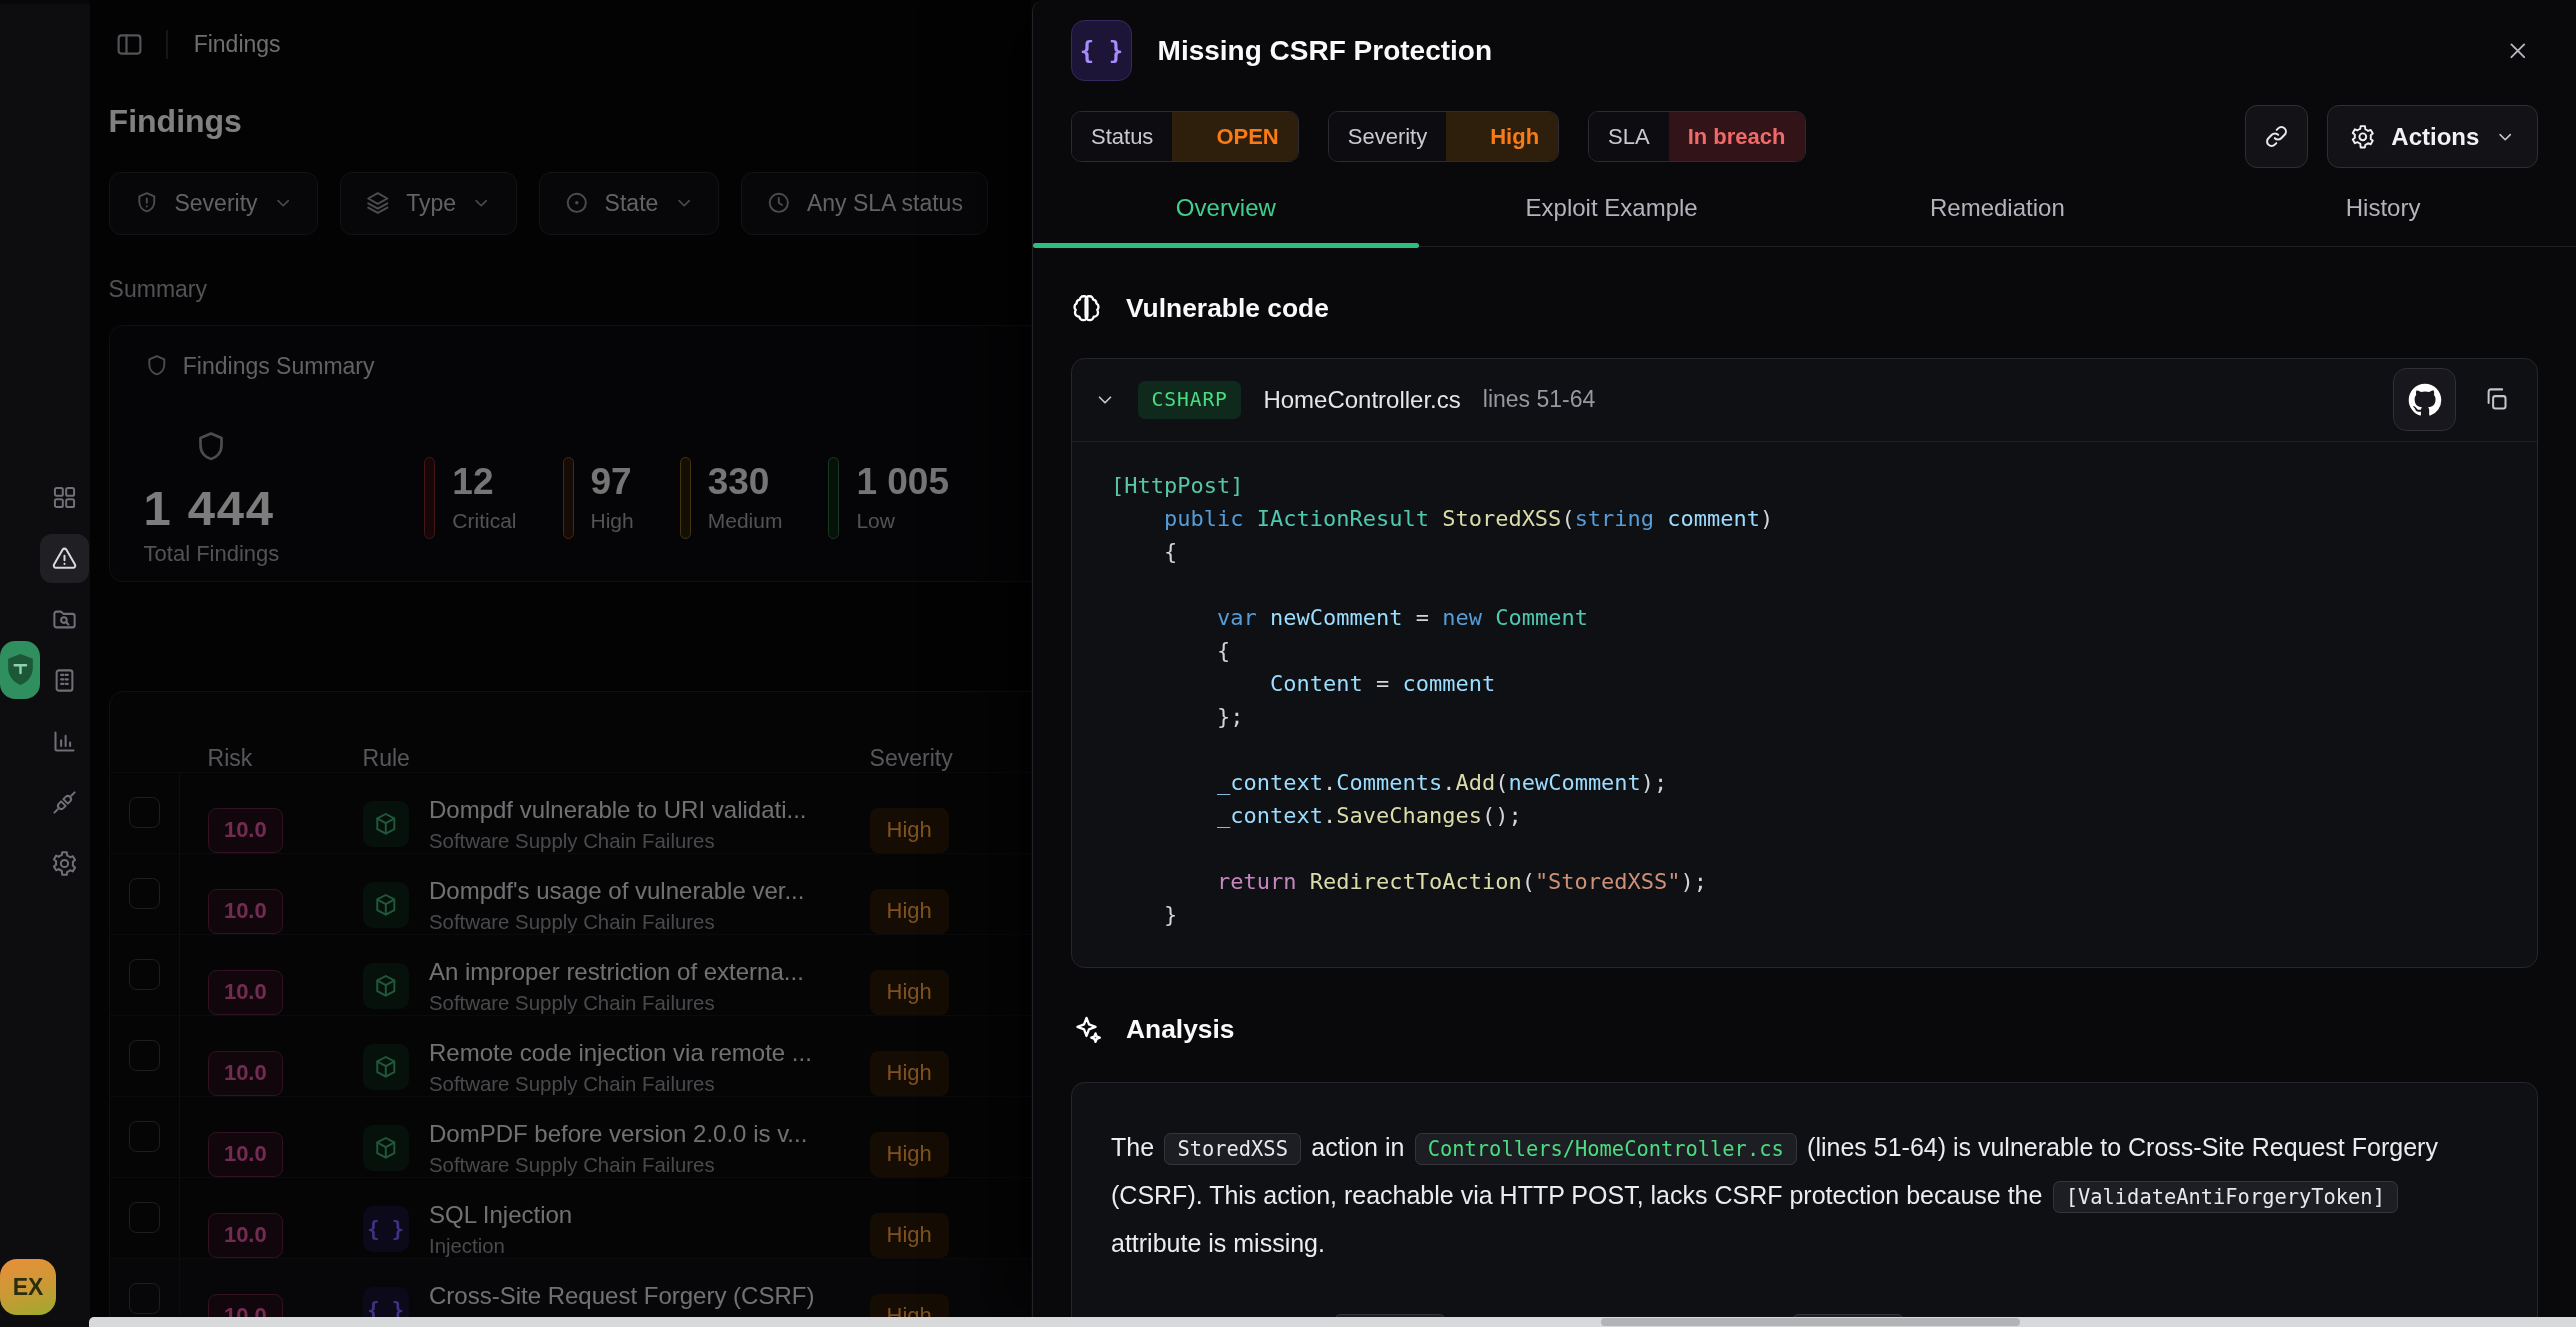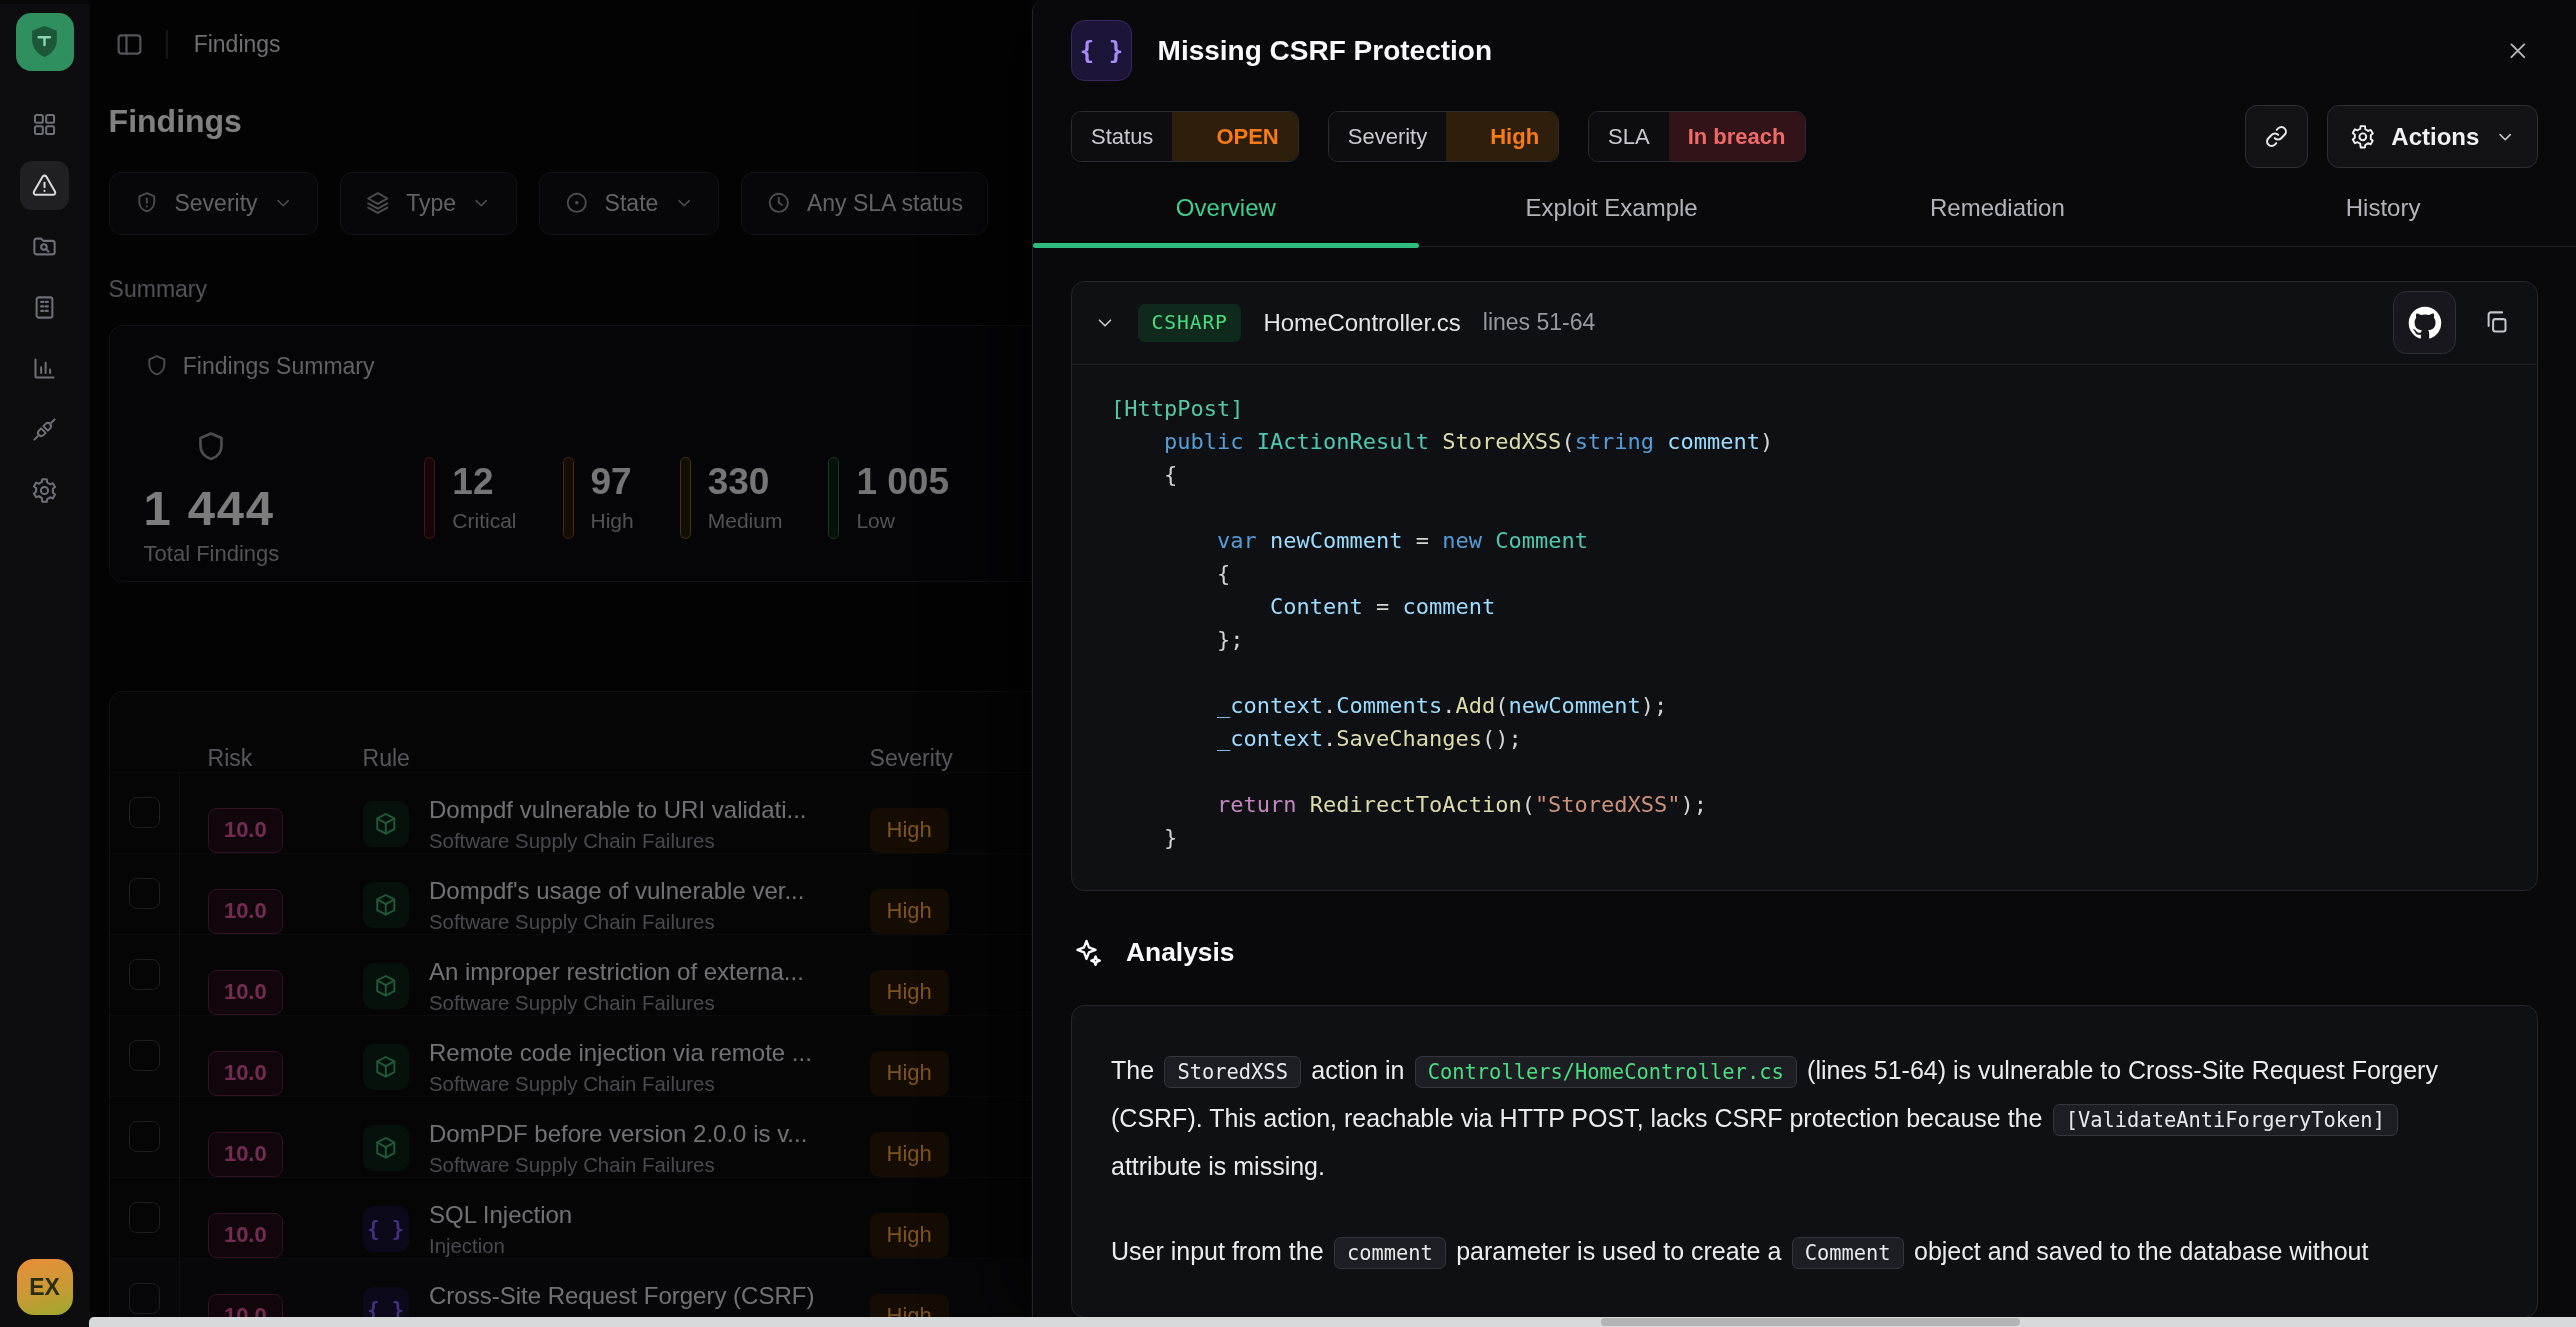--- a/index.html
+++ b/index.html
@@ -7,21 +7,21 @@
     width:2576px;height:1327px;position:relative;overflow:hidden;
     background:#070708;color:#e6e6e9;
     font-family:"Liberation Sans",sans-serif;
     -webkit-font-smoothing:antialiased;
   }
   svg{display:block;}
   .ico{stroke:currentColor;fill:none;stroke-width:1.8;stroke-linecap:round;stroke-linejoin:round;}
 
   
   .sidebar{position:absolute;left:0;top:4px;bottom:0;width:89px;background:#0d0d10;
-    border-right:1.7px solid #1a1a1e;display:flex;flex-direction:column;align-items:center;z-index:10;}
+    border-right:1.7px solid #1a1a1e;display:flex;align-items:center;z-index:10;}
   .logo{width:58px;height:58px;border-radius:15.3px;background:#2f8f5e;margin-top:8.5px;
     display:flex;align-items:center;justify-content:center;}
   .side-nav{margin-top:29px;display:flex;flex-direction:column;gap:12px;}
   .side-item{width:49px;height:49px;border-radius:12px;display:flex;align-items:center;justify-content:center;color:#6f6f78;}
   .side-item svg{width:27px;height:27px;}
   .side-item.active{background:#1f1f24;color:#d9d9de;}
   .avatar{position:absolute;bottom:12px;width:56px;height:56px;border-radius:17px;
     background:linear-gradient(165deg,#e78f3a 5%,#c99a34 55%,#9caa2e 100%);
     display:flex;align-items:center;justify-content:center;
     color:#2a2d10;font-weight:700;font-size:23px;}
@@ -543,20 +543,29 @@
   </div>
 
   <div class="tabs">
       <div class="tab active">Overview</div>
       <div class="tab">Exploit Example</div>
       <div class="tab">Remediation</div>
       <div class="tab">History</div>
     </div>
 
   <div class="d-body">
+    <div class="sec-head">
+      <span>
+        <svg class="ico" viewBox="0 0 24 24" stroke-width="1.6">
+          <path d="M9.5 2.5a2.6 2.6 0 0 0-2.6 2.6c-1.5.2-2.6 1.4-2.6 3a3 3 0 0 0-1.6 2.7c0 .9.4 1.7 1 2.3a3.3 3.3 0 0 0-.6 1.9 3.3 3.3 0 0 0 3.3 3.3c.3 1.5 1.5 2.7 3.1 2.7 1.8 0 3.2-1.4 3.2-3.2V5.1a2.6 2.6 0 0 0-2.6-2.6Z"></path>
+          <path d="M14.5 2.5a2.6 2.6 0 0 1 2.6 2.6c1.5.2 2.6 1.4 2.6 3a3 3 0 0 1 1.6 2.7c0 .9-.4 1.7-1 2.3.4.55.6 1.2.6 1.9a3.3 3.3 0 0 1-3.3 3.3c-.3 1.5-1.5 2.7-3.1 2.7-1.8 0-3.2-1.4-3.2-3.2V5.1a2.6 2.6 0 0 1 2.6-2.6Z"></path>
+        </svg>
+      </span>
+      <span class="sec-title">Vulnerable code</span>
+    </div>
 
     <div class="code-card">
       <div class="code-head">
         <svg class="ico chev" viewBox="0 0 24 24">
             <path d="M6 9l6 6 6-6"></path>
           </svg>
         <span class="lang-badge">CSHARP</span>
         <span class="code-filename">HomeController.cs</span>
         <span class="code-lines">lines 51-64</span>
         <span class="code-head-spacer"></span>

